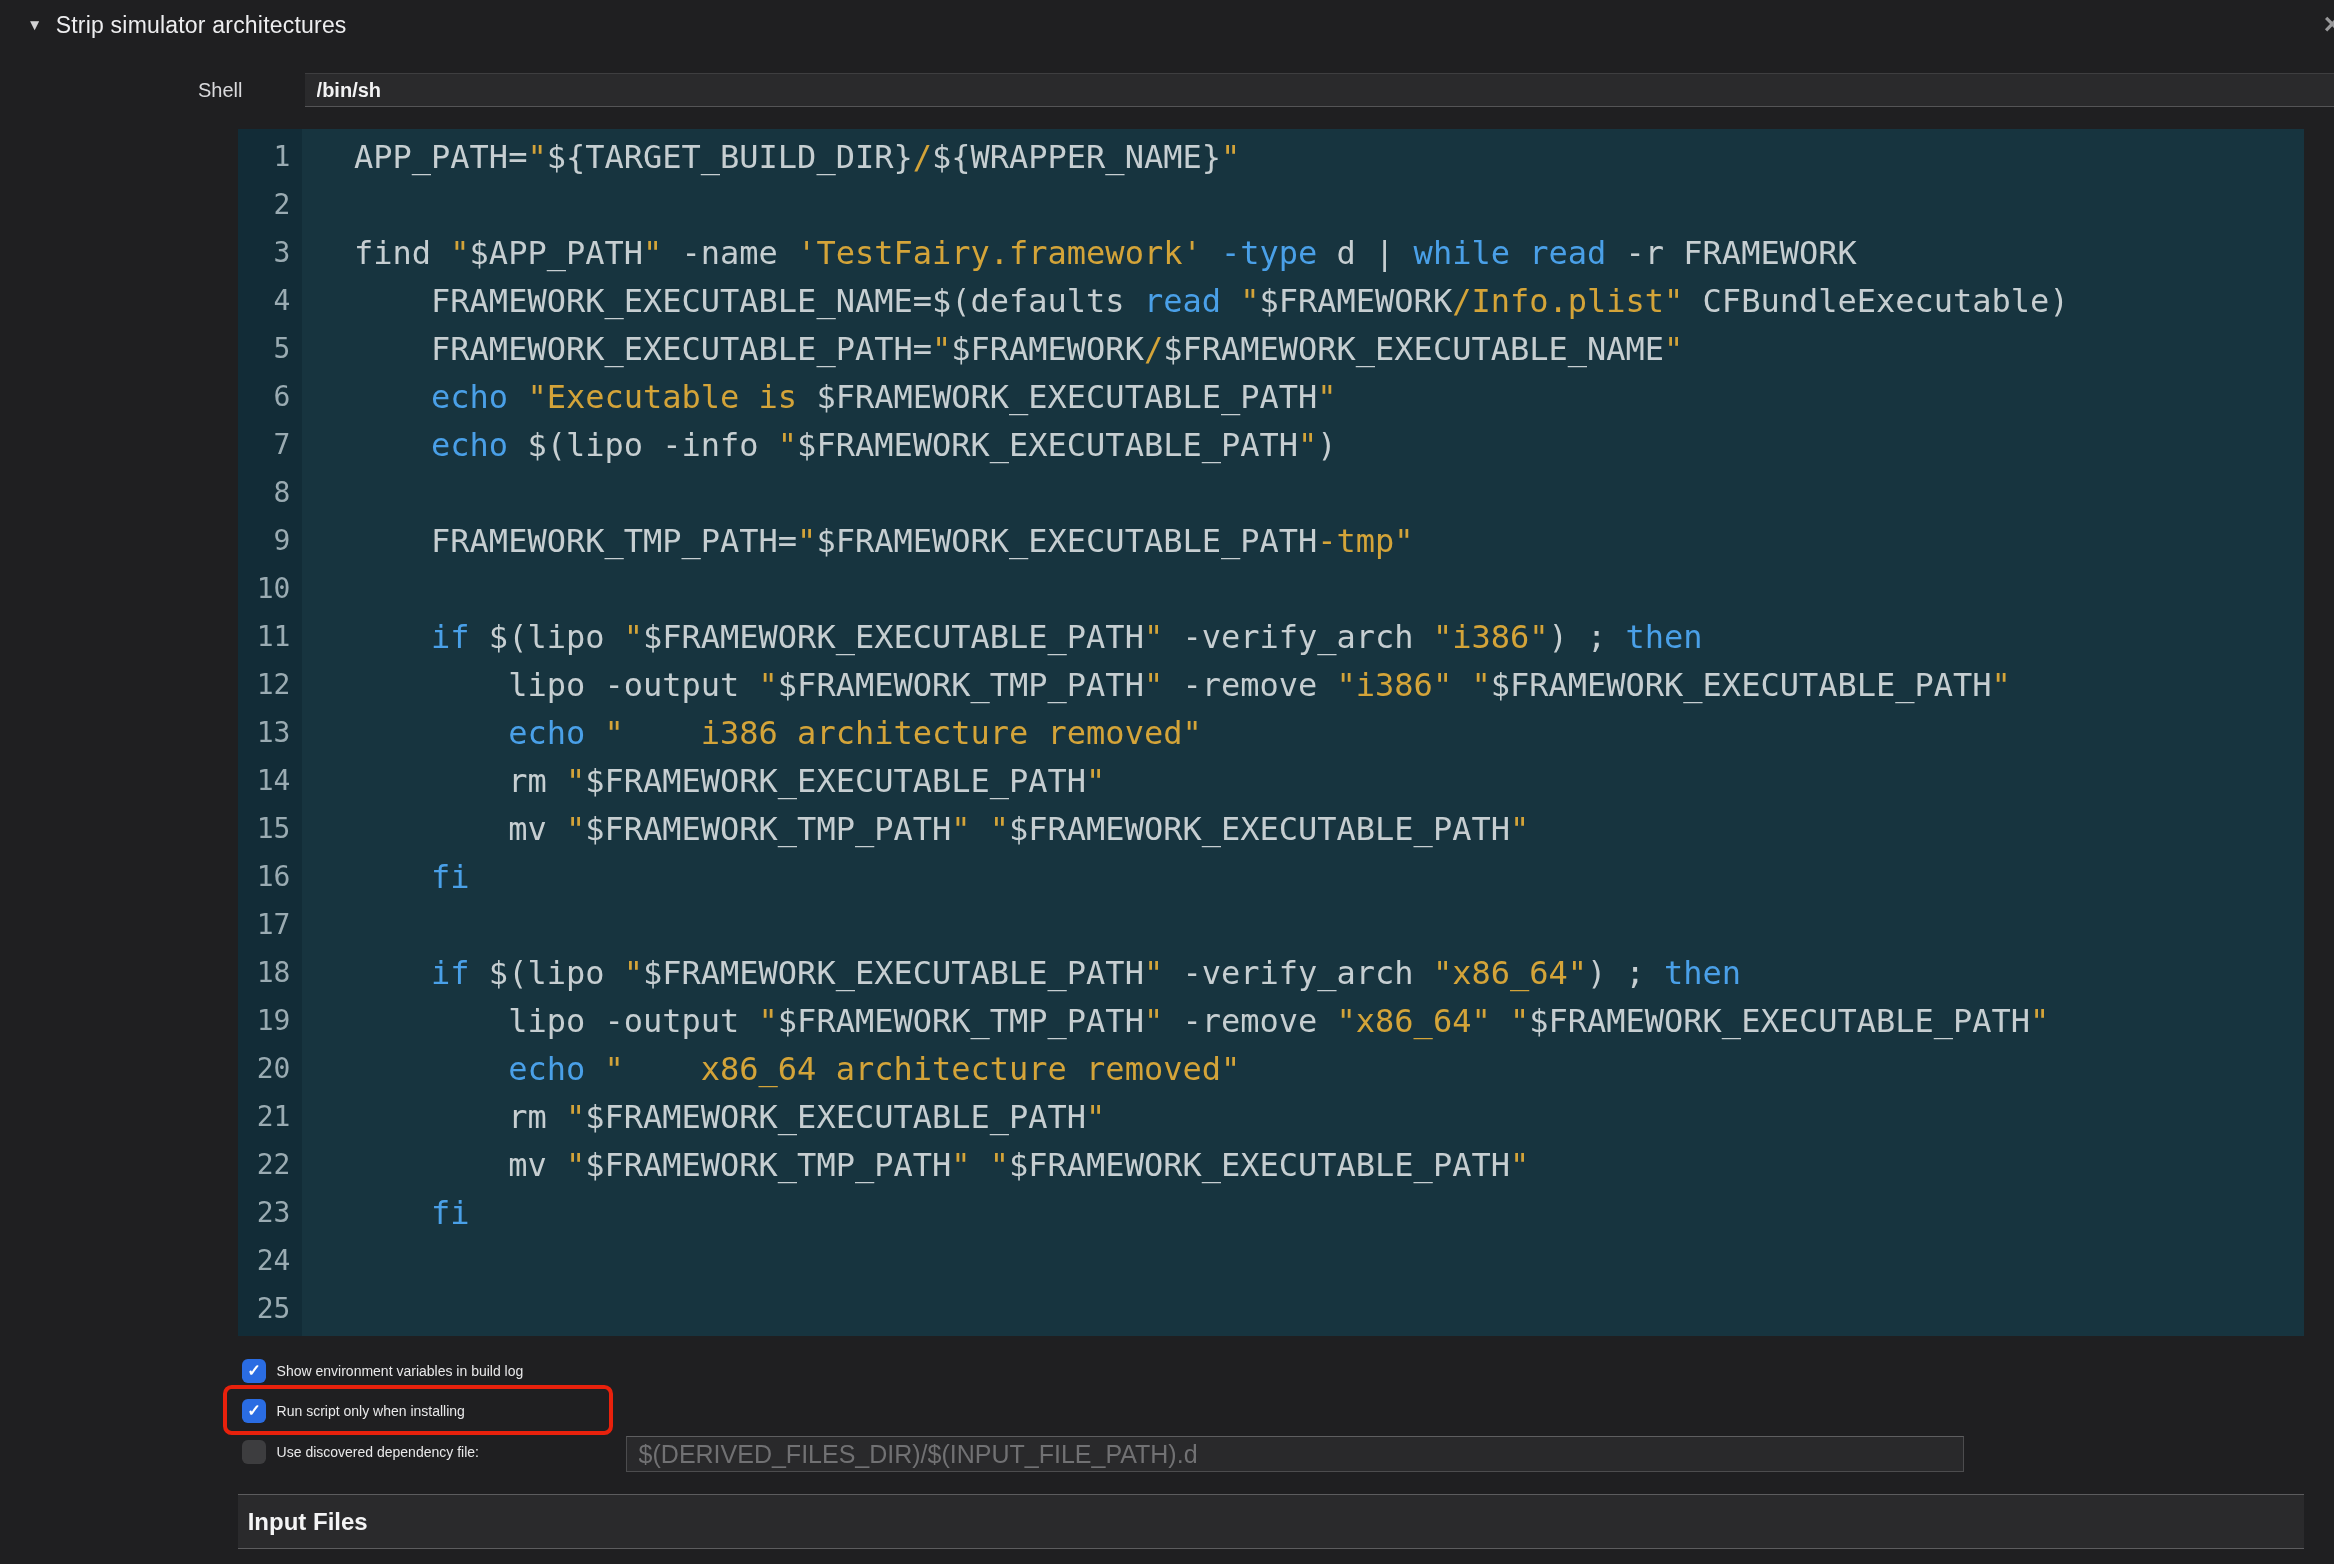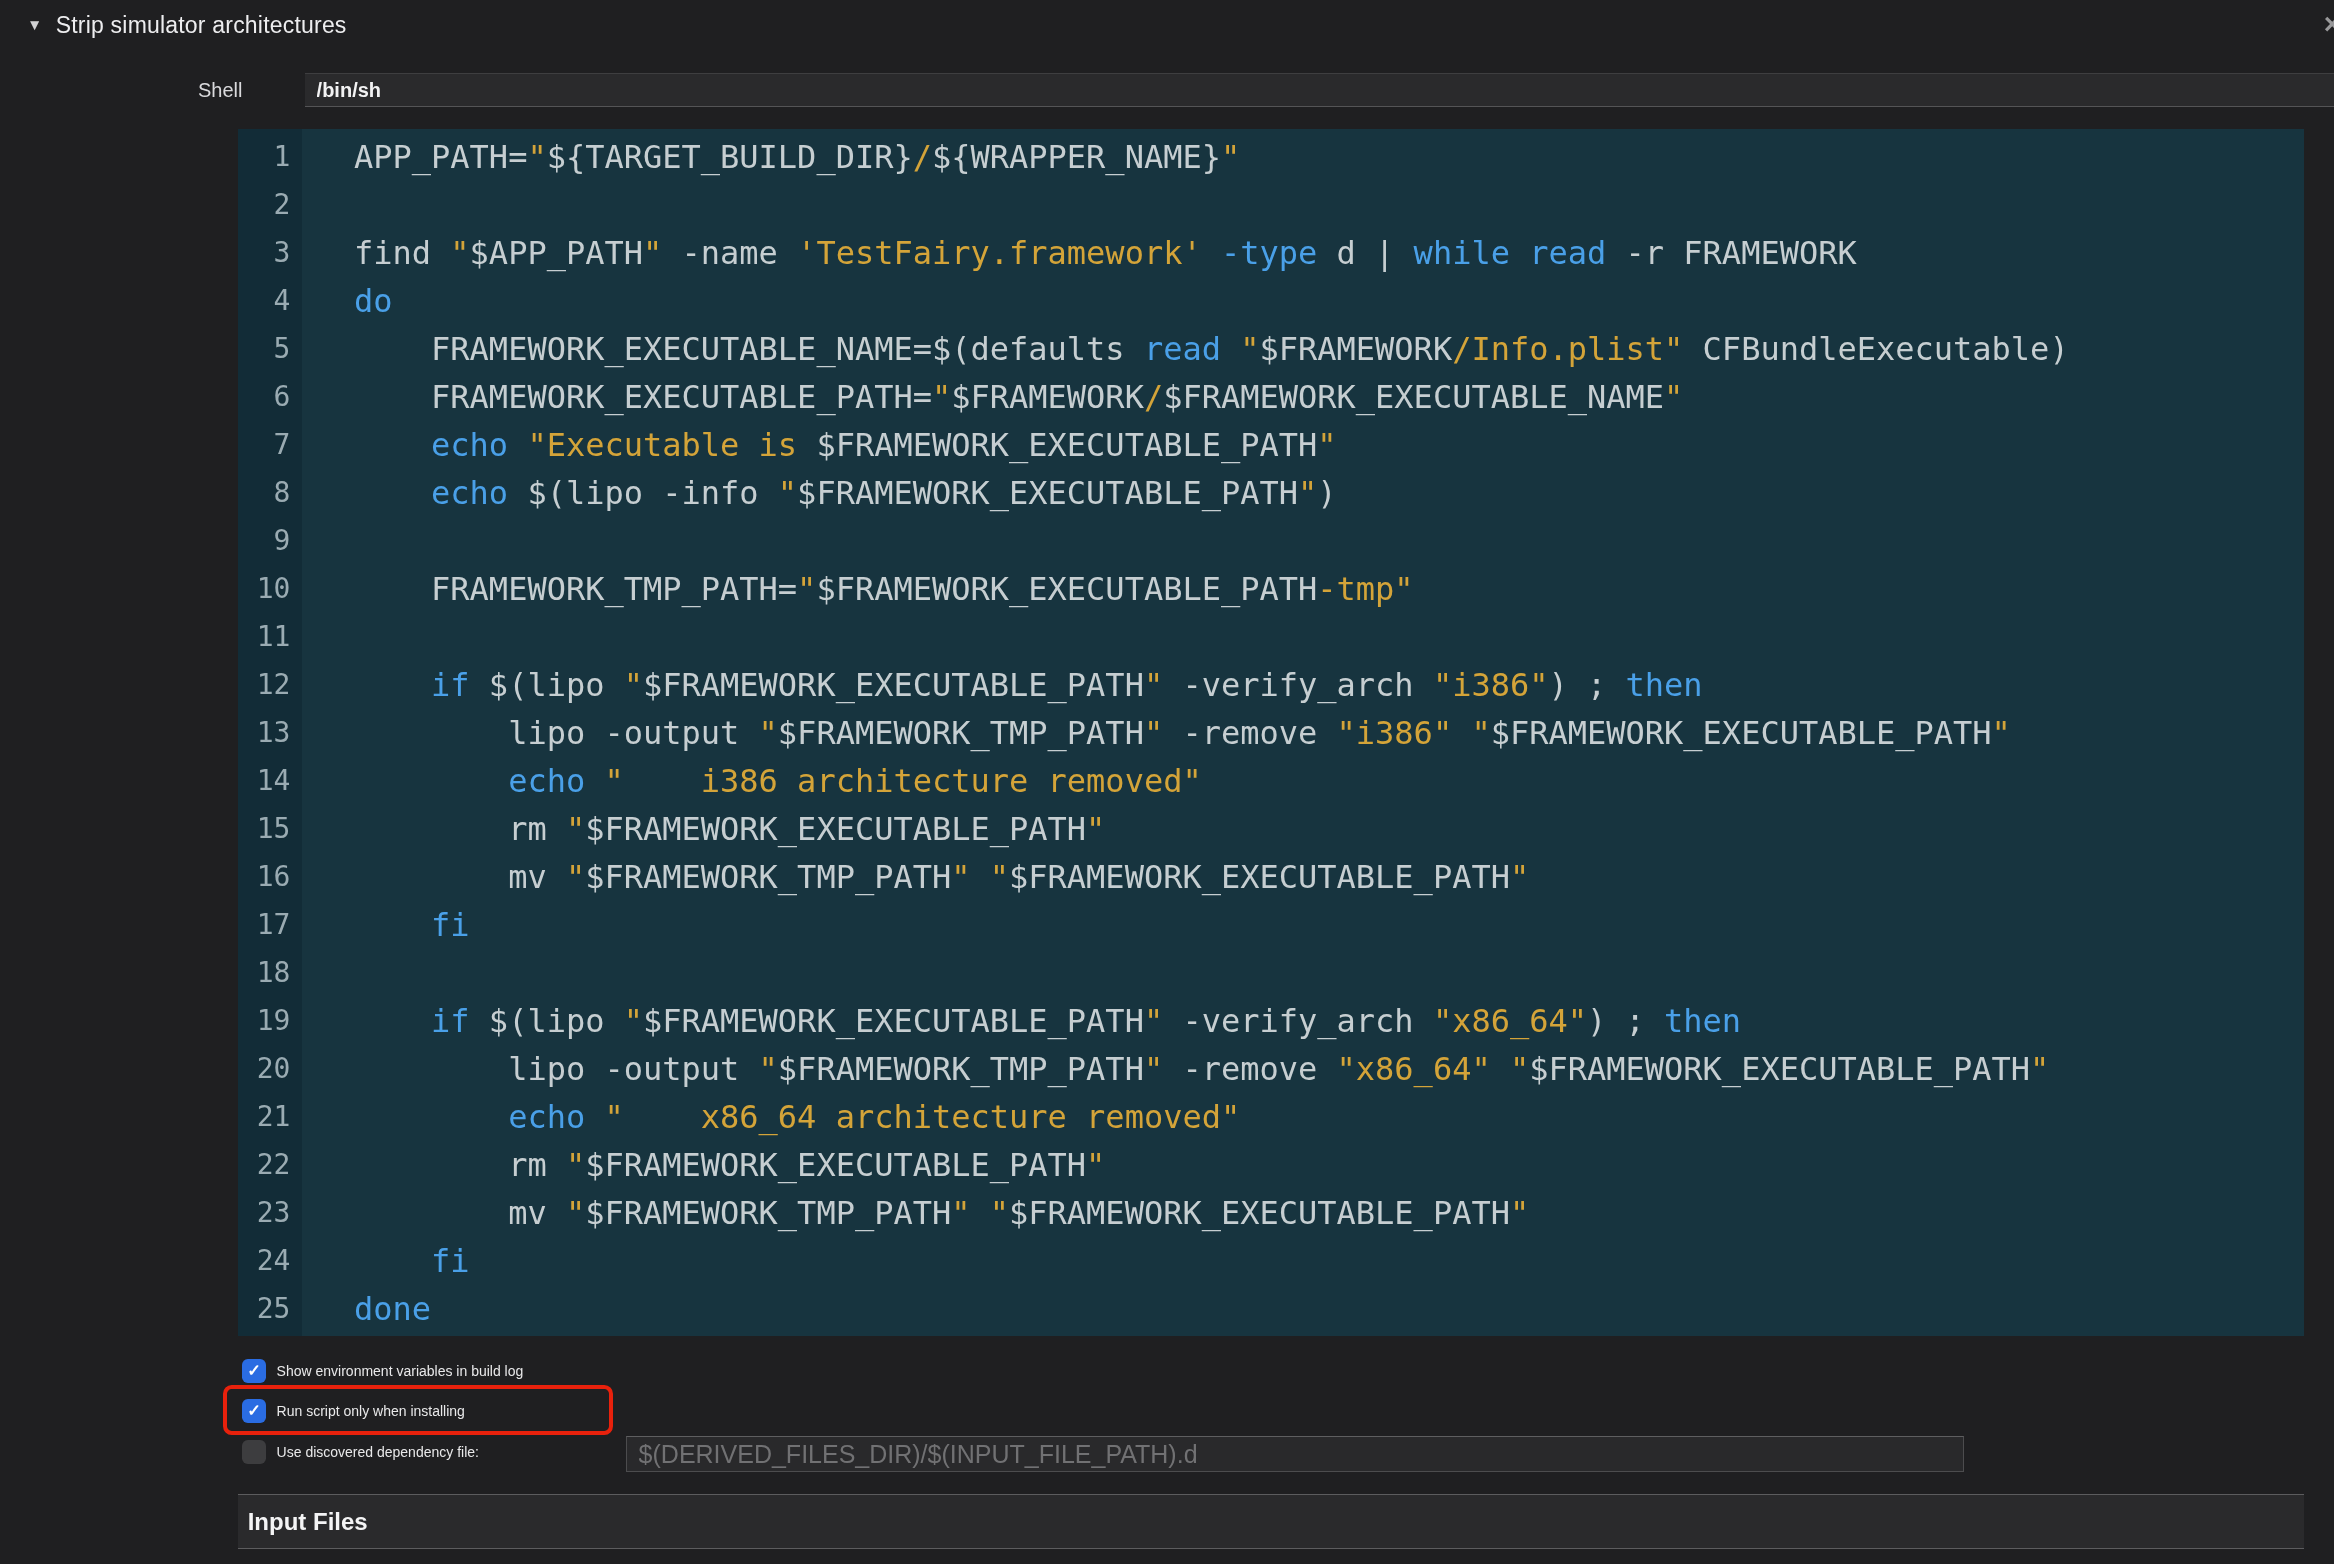--- a/index.html
+++ b/index.html
@@ -119,42 +119,40 @@
       <div class="ln">21</div>
       <div class="ln">22</div>
       <div class="ln">23</div>
       <div class="ln">24</div>
       <div class="ln">25</div>
     </div>
   <div class="code-area">
       <div class="cl"><span class="tok-p">APP_PATH=</span><span class="tok-s">"</span><span class="tok-p">${TARGET_BUILD_DIR}</span><span class="tok-s">/</span><span class="tok-p">${WRAPPER_NAME}</span><span class="tok-s">"</span></div>
       <div class="cl"></div>
       <div class="cl"><span class="tok-p">find </span><span class="tok-s">"</span><span class="tok-p">$APP_PATH</span><span class="tok-s">"</span><span class="tok-p"> -name </span><span class="tok-s">'TestFairy.framework'</span><span class="tok-p"> </span><span class="tok-k">-type</span><span class="tok-p"> d | </span><span class="tok-k">while</span><span class="tok-p"> </span><span class="tok-k">read</span><span class="tok-p"> -r FRAMEWORK</span></div>
-      <div class="cl"><span class="tok-k">do</span></div>
       <div class="cl"><span class="tok-p">    FRAMEWORK_EXECUTABLE_NAME=$(defaults </span><span class="tok-k">read</span><span class="tok-p"> </span><span class="tok-s">"</span><span class="tok-p">$FRAMEWORK</span><span class="tok-s">/Info.plist"</span><span class="tok-p"> CFBundleExecutable)</span></div>
       <div class="cl"><span class="tok-p">    FRAMEWORK_EXECUTABLE_PATH=</span><span class="tok-s">"</span><span class="tok-p">$FRAMEWORK</span><span class="tok-s">/</span><span class="tok-p">$FRAMEWORK_EXECUTABLE_NAME</span><span class="tok-s">"</span></div>
       <div class="cl"><span class="tok-p">    </span><span class="tok-k">echo</span><span class="tok-p"> </span><span class="tok-s">"Executable is </span><span class="tok-p">$FRAMEWORK_EXECUTABLE_PATH</span><span class="tok-s">"</span></div>
       <div class="cl"><span class="tok-p">    </span><span class="tok-k">echo</span><span class="tok-p"> $(lipo -info </span><span class="tok-s">"</span><span class="tok-p">$FRAMEWORK_EXECUTABLE_PATH</span><span class="tok-s">"</span><span class="tok-p">)</span></div>
       <div class="cl"></div>
       <div class="cl"><span class="tok-p">    FRAMEWORK_TMP_PATH=</span><span class="tok-s">"</span><span class="tok-p">$FRAMEWORK_EXECUTABLE_PATH</span><span class="tok-s">-tmp"</span></div>
       <div class="cl"></div>
       <div class="cl"><span class="tok-p">    </span><span class="tok-k">if</span><span class="tok-p"> $(lipo </span><span class="tok-s">"</span><span class="tok-p">$FRAMEWORK_EXECUTABLE_PATH</span><span class="tok-s">"</span><span class="tok-p"> -verify_arch </span><span class="tok-s">"i386"</span><span class="tok-p">) ; </span><span class="tok-k">then</span></div>
       <div class="cl"><span class="tok-p">        lipo -output </span><span class="tok-s">"</span><span class="tok-p">$FRAMEWORK_TMP_PATH</span><span class="tok-s">"</span><span class="tok-p"> -remove </span><span class="tok-s">"i386"</span><span class="tok-p"> </span><span class="tok-s">"</span><span class="tok-p">$FRAMEWORK_EXECUTABLE_PATH</span><span class="tok-s">"</span></div>
       <div class="cl"><span class="tok-p">        </span><span class="tok-k">echo</span><span class="tok-p"> </span><span class="tok-s">"    i386 architecture removed"</span></div>
       <div class="cl"><span class="tok-p">        rm </span><span class="tok-s">"</span><span class="tok-p">$FRAMEWORK_EXECUTABLE_PATH</span><span class="tok-s">"</span></div>
       <div class="cl"><span class="tok-p">        mv </span><span class="tok-s">"</span><span class="tok-p">$FRAMEWORK_TMP_PATH</span><span class="tok-s">"</span><span class="tok-p"> </span><span class="tok-s">"</span><span class="tok-p">$FRAMEWORK_EXECUTABLE_PATH</span><span class="tok-s">"</span></div>
       <div class="cl"><span class="tok-p">    </span><span class="tok-k">fi</span></div>
       <div class="cl"></div>
       <div class="cl"><span class="tok-p">    </span><span class="tok-k">if</span><span class="tok-p"> $(lipo </span><span class="tok-s">"</span><span class="tok-p">$FRAMEWORK_EXECUTABLE_PATH</span><span class="tok-s">"</span><span class="tok-p"> -verify_arch </span><span class="tok-s">"x86_64"</span><span class="tok-p">) ; </span><span class="tok-k">then</span></div>
       <div class="cl"><span class="tok-p">        lipo -output </span><span class="tok-s">"</span><span class="tok-p">$FRAMEWORK_TMP_PATH</span><span class="tok-s">"</span><span class="tok-p"> -remove </span><span class="tok-s">"x86_64"</span><span class="tok-p"> </span><span class="tok-s">"</span><span class="tok-p">$FRAMEWORK_EXECUTABLE_PATH</span><span class="tok-s">"</span></div>
       <div class="cl"><span class="tok-p">        </span><span class="tok-k">echo</span><span class="tok-p"> </span><span class="tok-s">"    x86_64 architecture removed"</span></div>
       <div class="cl"><span class="tok-p">        rm </span><span class="tok-s">"</span><span class="tok-p">$FRAMEWORK_EXECUTABLE_PATH</span><span class="tok-s">"</span></div>
       <div class="cl"><span class="tok-p">        mv </span><span class="tok-s">"</span><span class="tok-p">$FRAMEWORK_TMP_PATH</span><span class="tok-s">"</span><span class="tok-p"> </span><span class="tok-s">"</span><span class="tok-p">$FRAMEWORK_EXECUTABLE_PATH</span><span class="tok-s">"</span></div>
       <div class="cl"><span class="tok-p">    </span><span class="tok-k">fi</span></div>
-      <div class="cl"><span class="tok-k">done</span></div>
     </div>
 </div>
 
 <div class="opt-row" style="top:1358px;">
   <span class="checkbox on">
     <span class="check-glyph">✓</span>
   </span>
   <span class="opt-label">Show environment variables in build log</span>
 </div>
 

